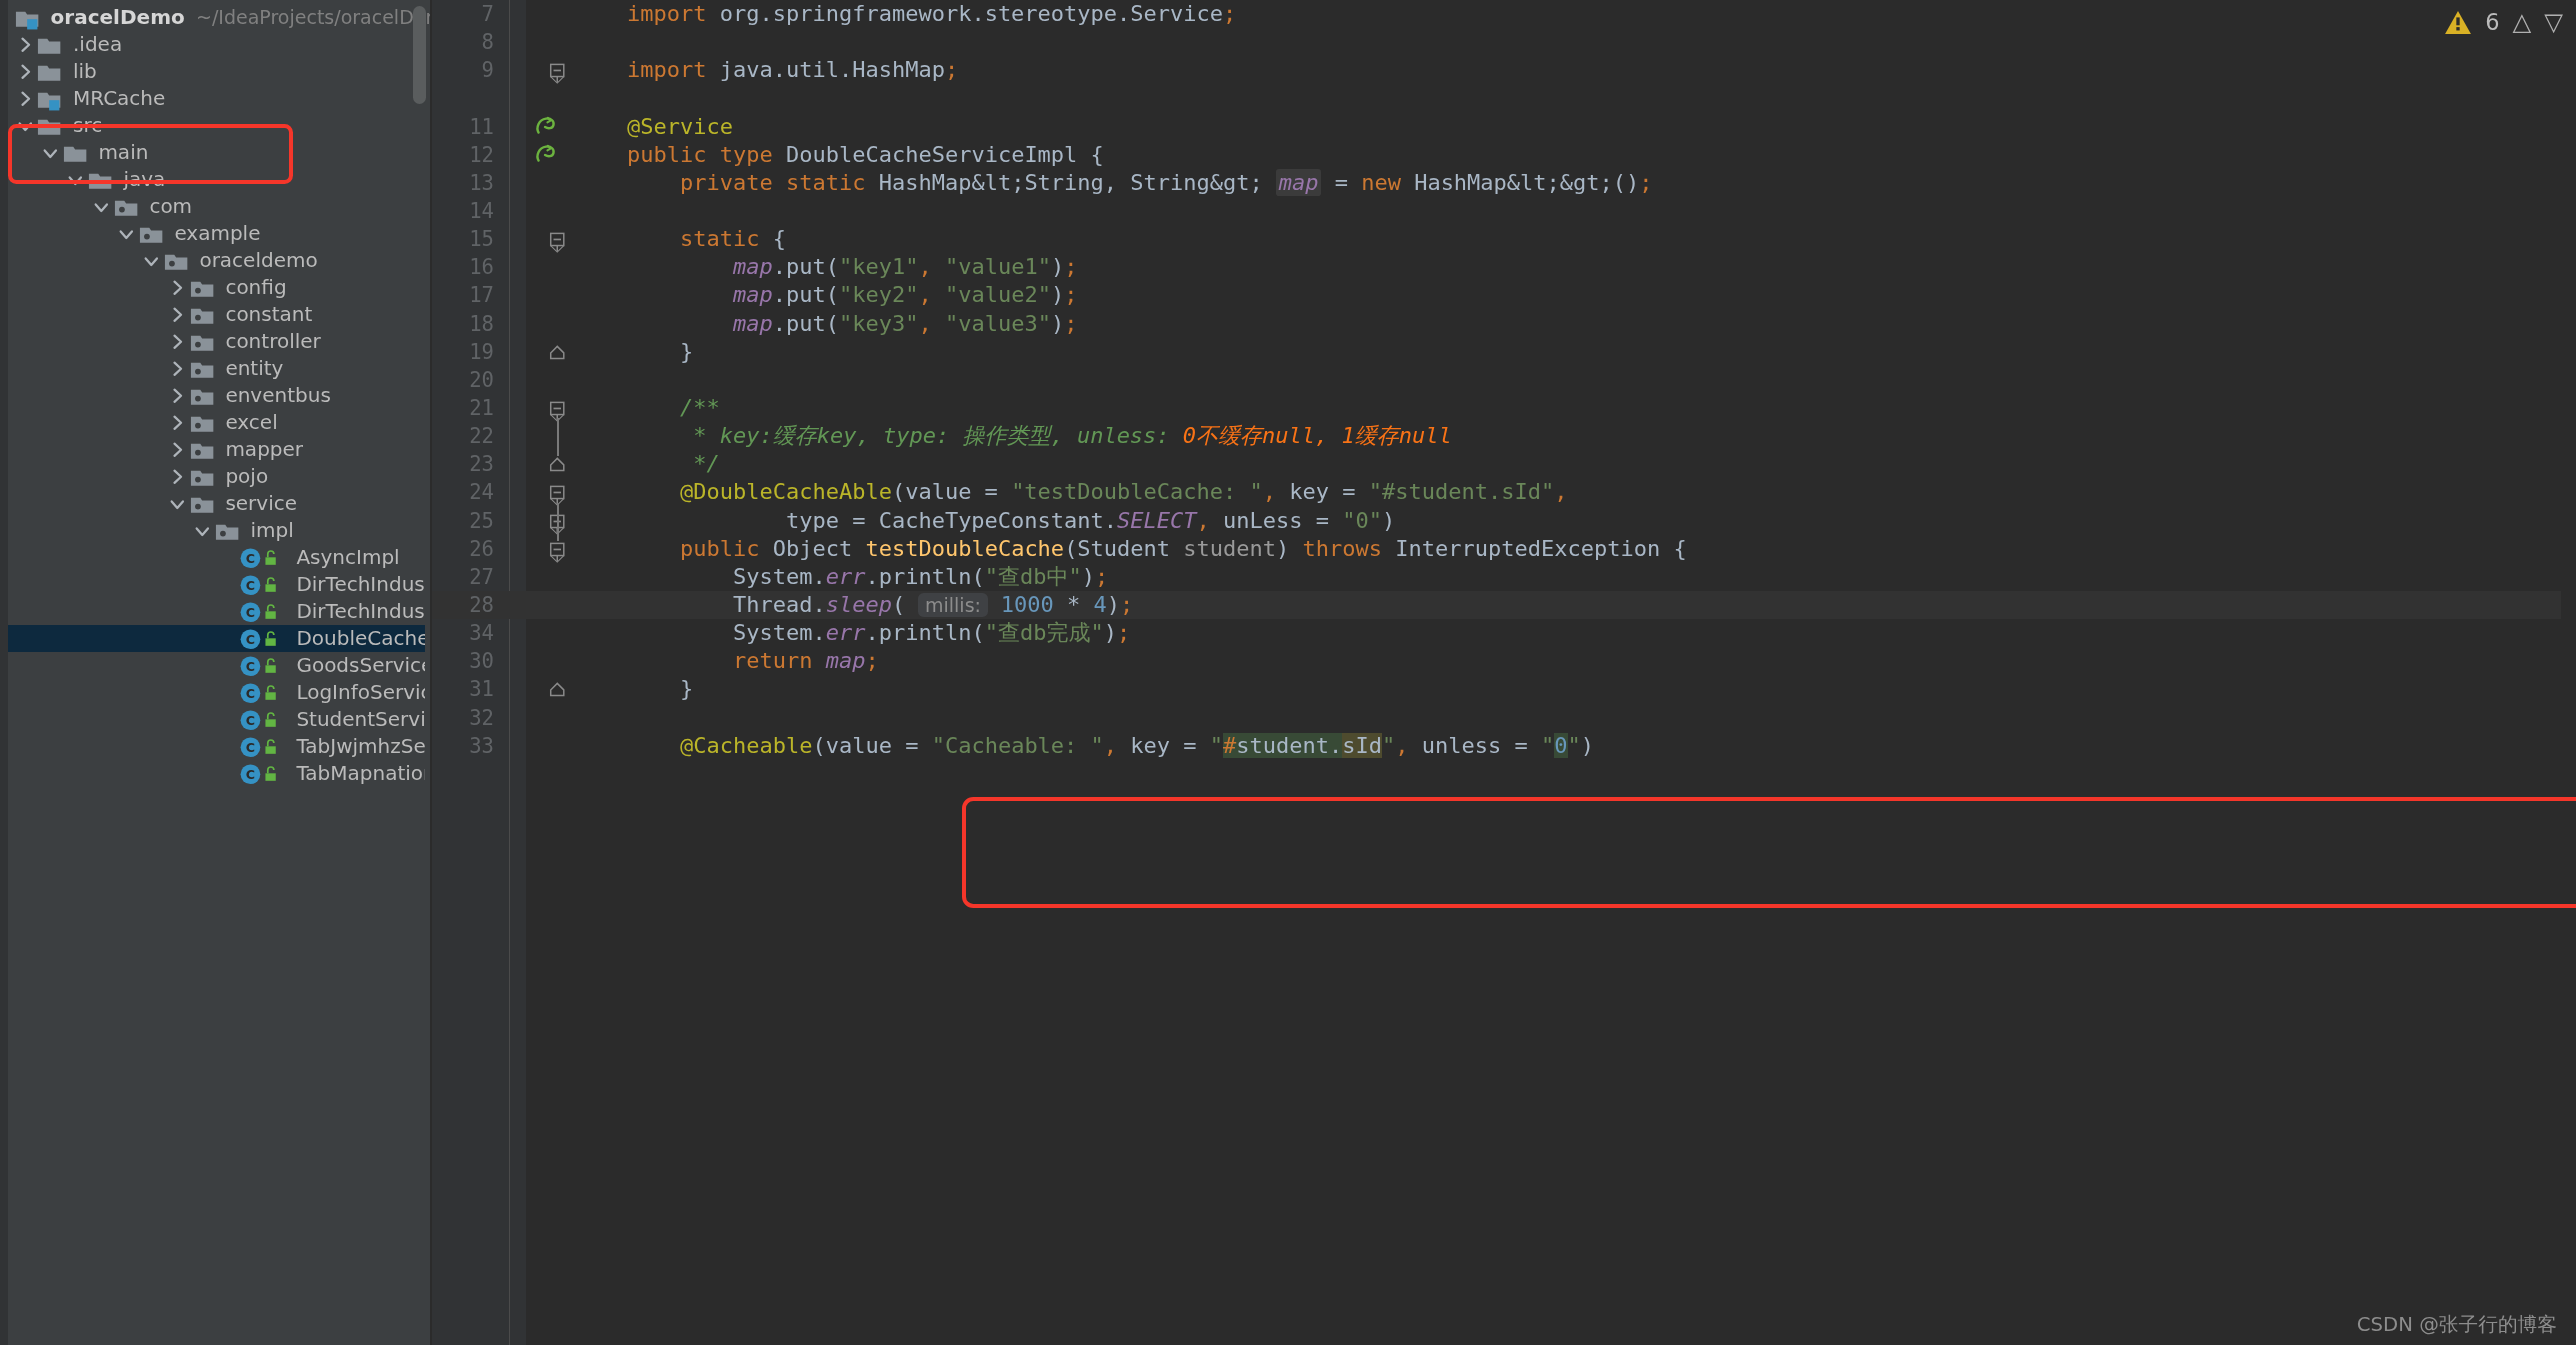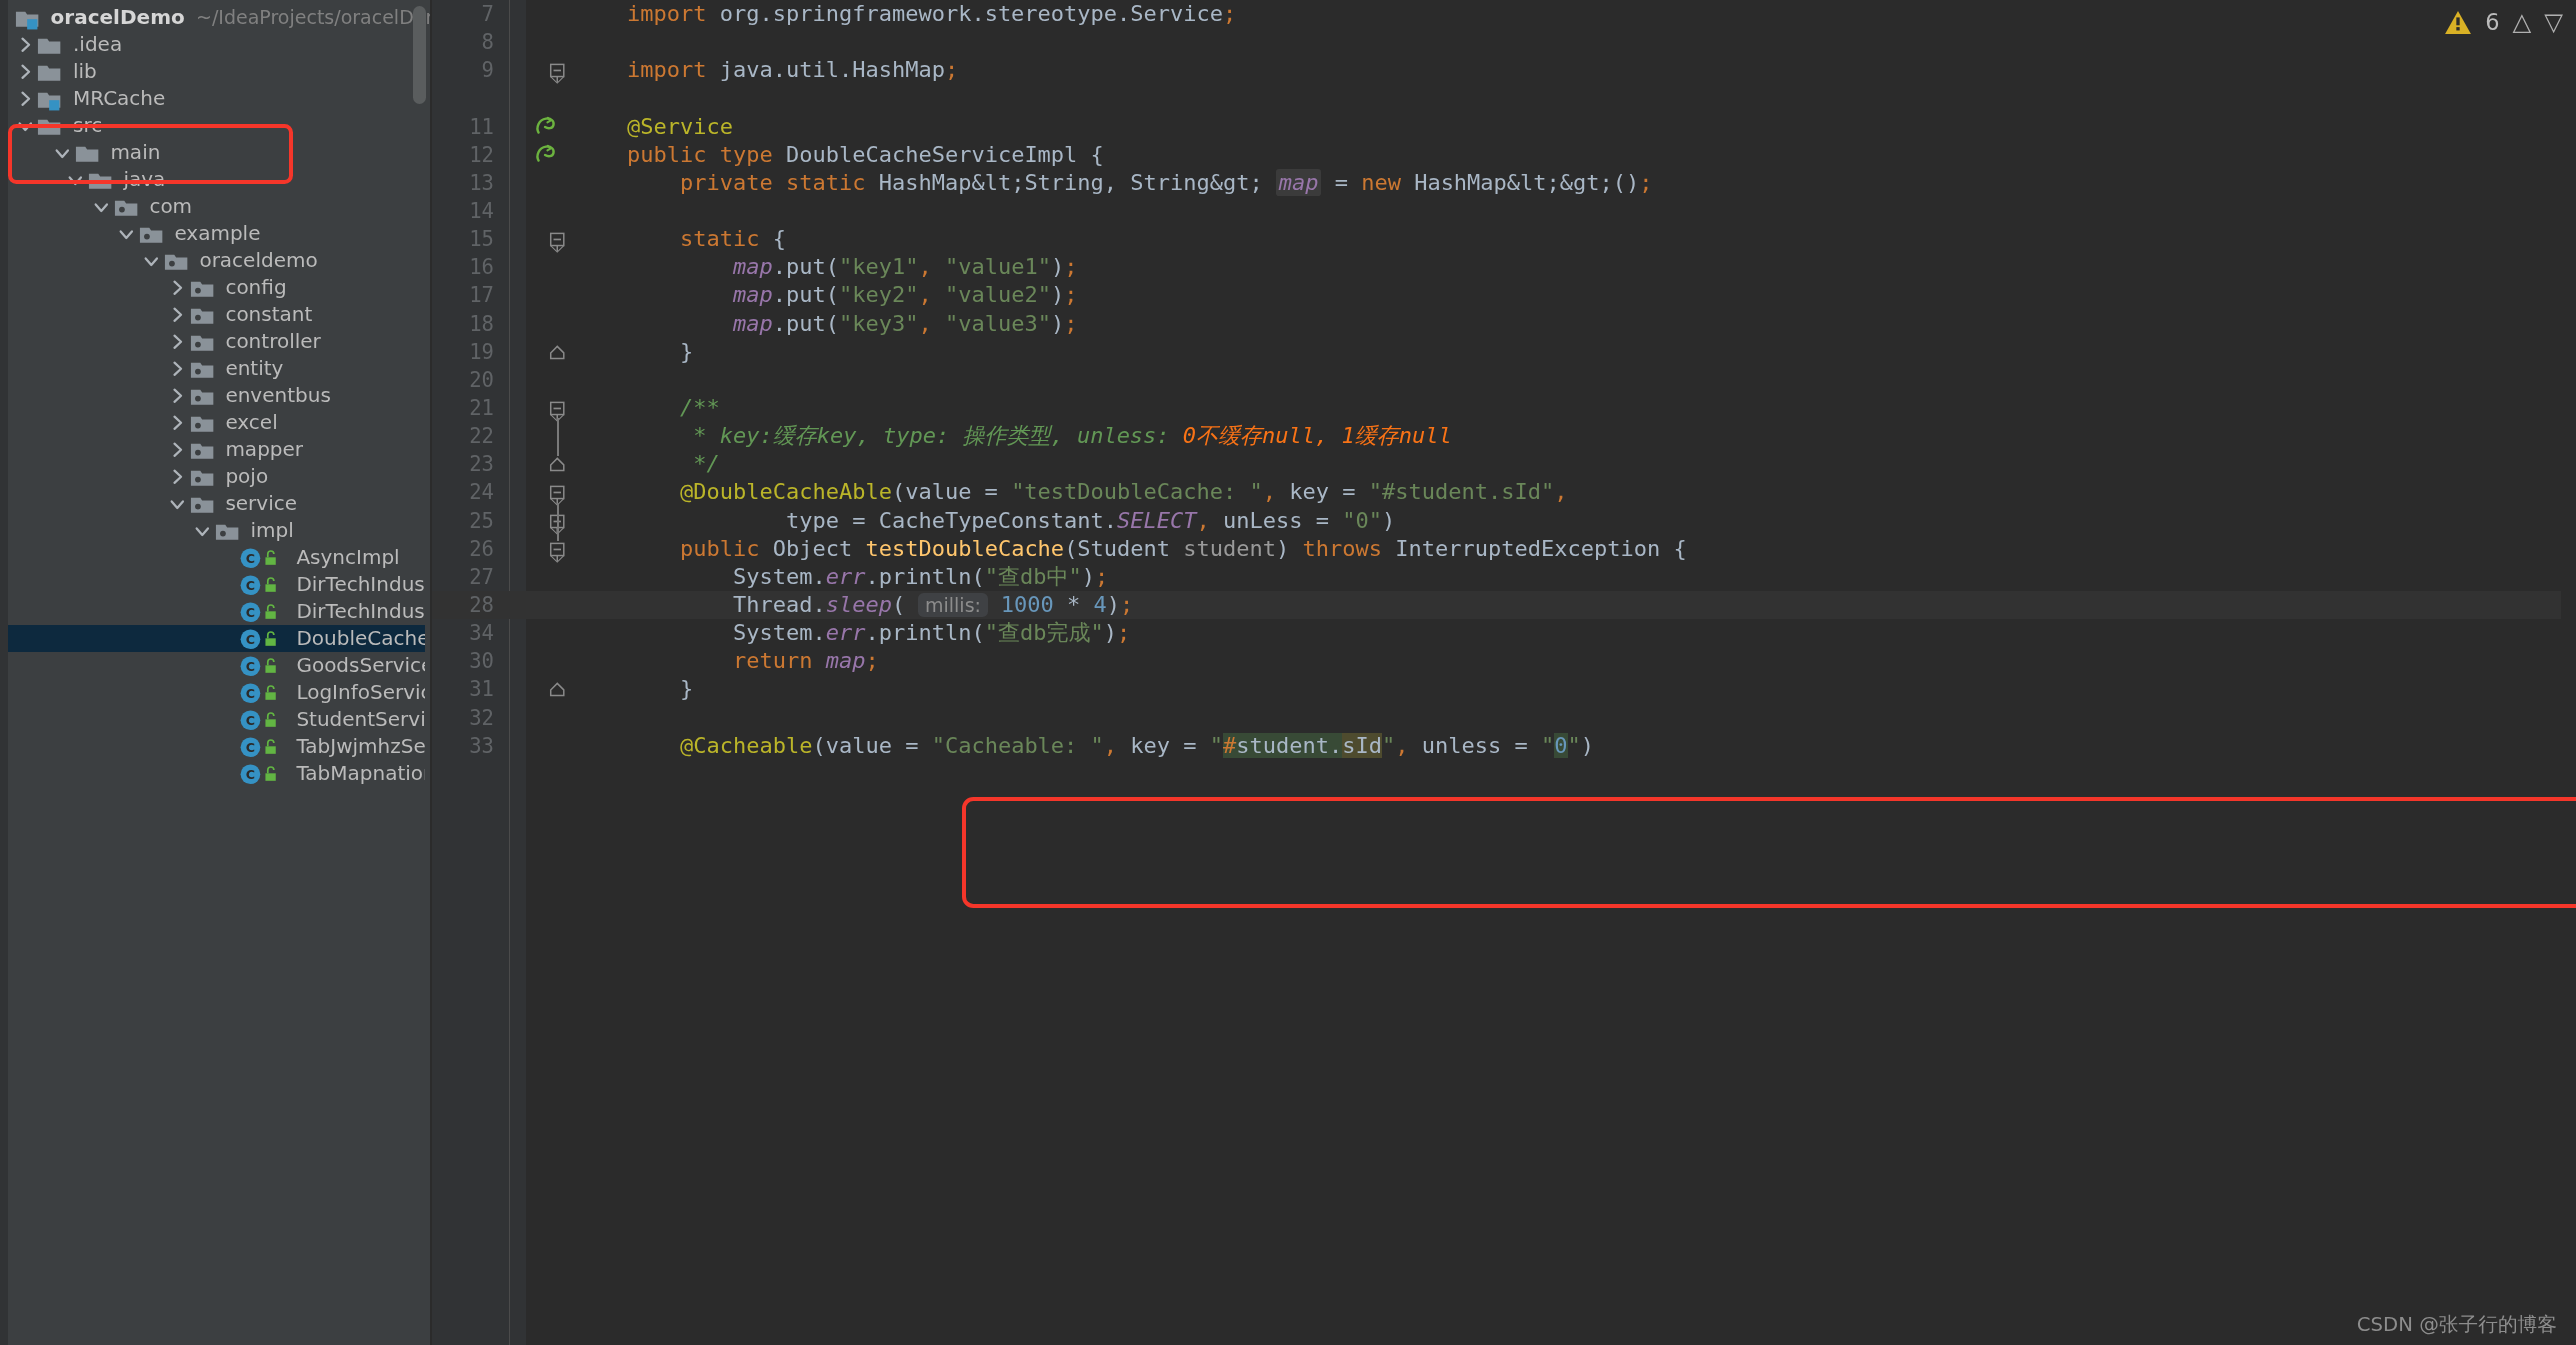--- a/index.html
+++ b/index.html
@@ -223,21 +223,21 @@
         </div>
         <div class="row" style="padding-left:5.6px">
           <span class="arrow"><svg width="20.6" height="20.6" viewBox="0 0 22 22">
               <path d="M5,9 L11,16 L17,9" stroke="#aeb4ba" stroke-width="2.4" fill="none" stroke-linecap="round" stroke-linejoin="round"></path>
             </svg></span>
           <span class="ficon"><svg width="28" height="22.5" viewBox="0 0 30 24">
               <path d="M1,5 L1,21 L25,21 L25,8 L13,8 L11,5 Z" fill="#8a9299"></path>
             </svg></span>
           <span class="label">src</span>
         </div>
-        <div class="row" style="padding-left:43px">
+        <div class="row" style="padding-left:31px">
           <span class="arrow"><svg width="20.6" height="20.6" viewBox="0 0 22 22">
               <path d="M5,9 L11,16 L17,9" stroke="#aeb4ba" stroke-width="2.4" fill="none" stroke-linecap="round" stroke-linejoin="round"></path>
             </svg></span>
           <span class="ficon"><svg width="28" height="22.5" viewBox="0 0 30 24">
               <path d="M1,5 L1,21 L25,21 L25,8 L13,8 L11,5 Z" fill="#8a9299"></path>
             </svg></span>
           <span class="label">main</span>
         </div>
         <div class="row" style="padding-left:56px">
           <span class="arrow"><svg width="20.6" height="20.6" viewBox="0 0 22 22">

